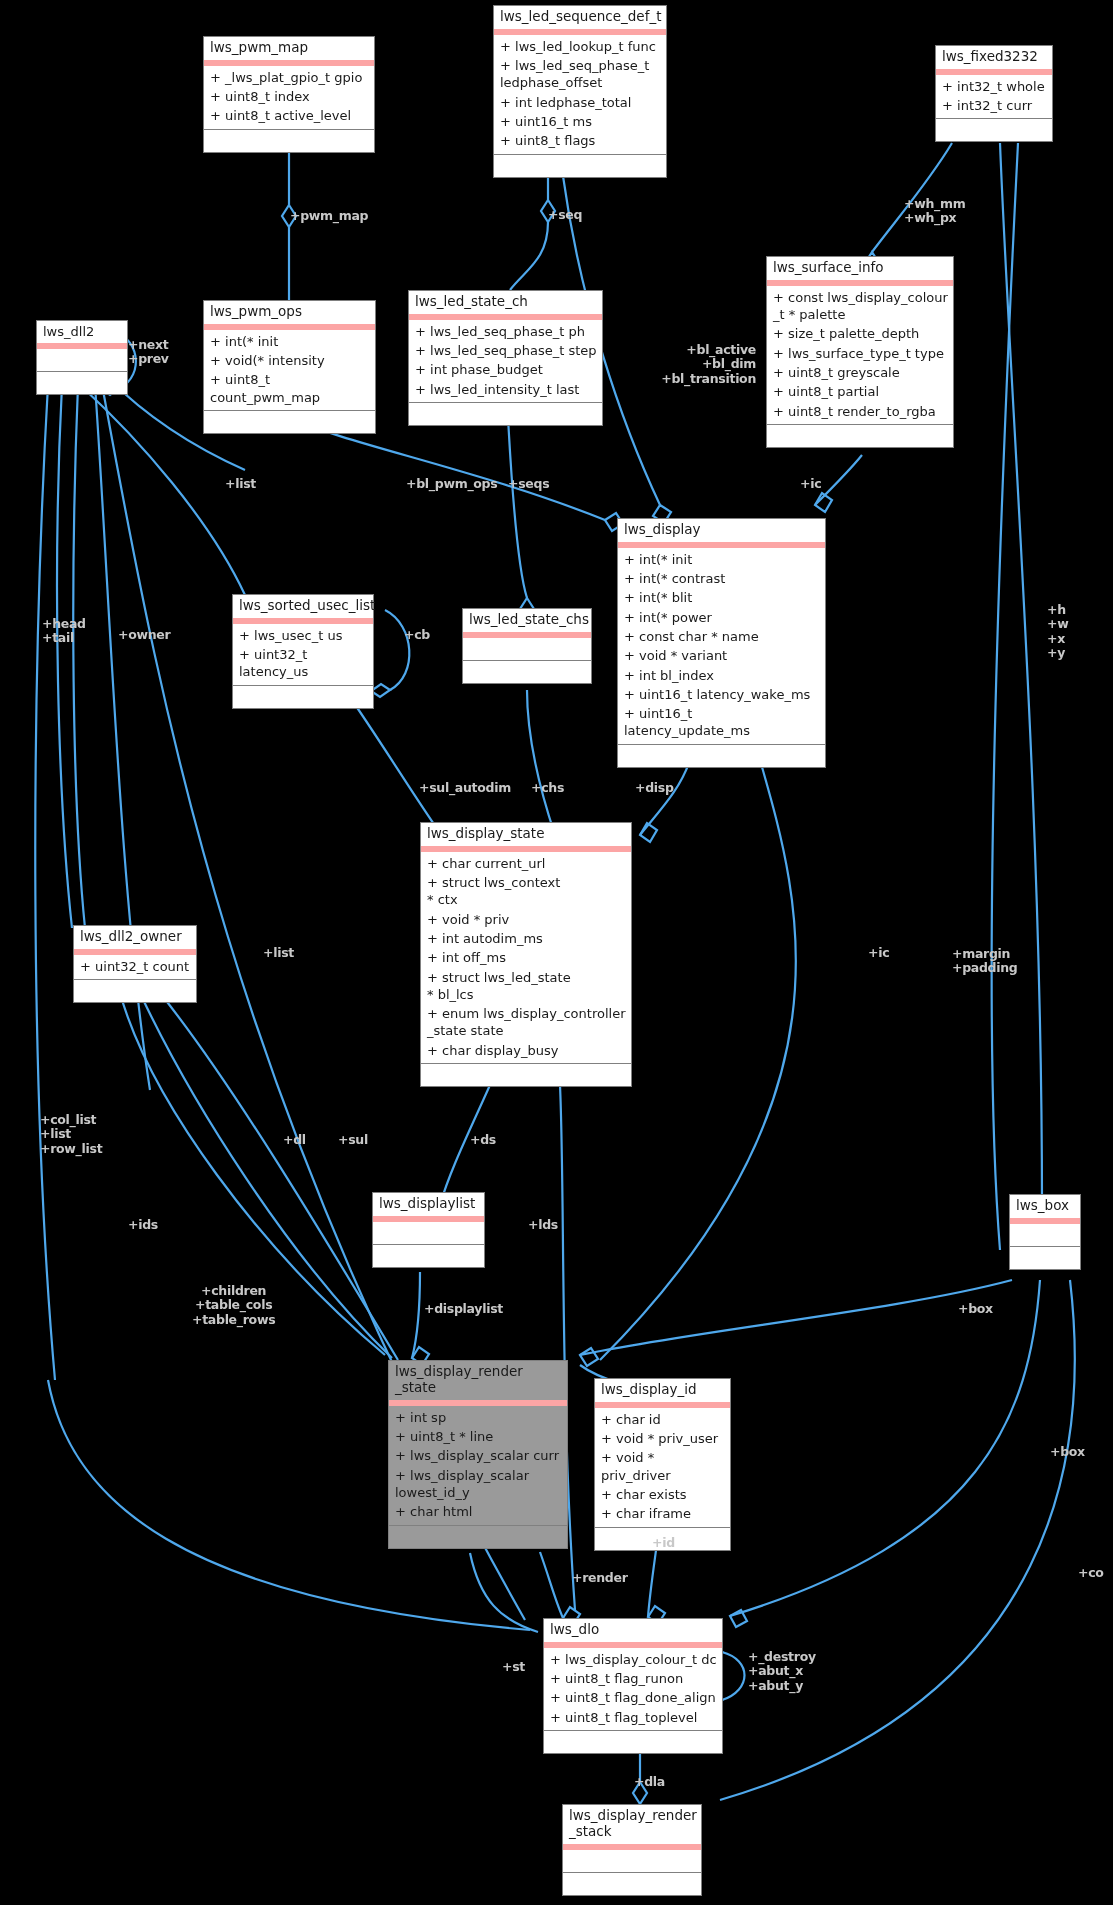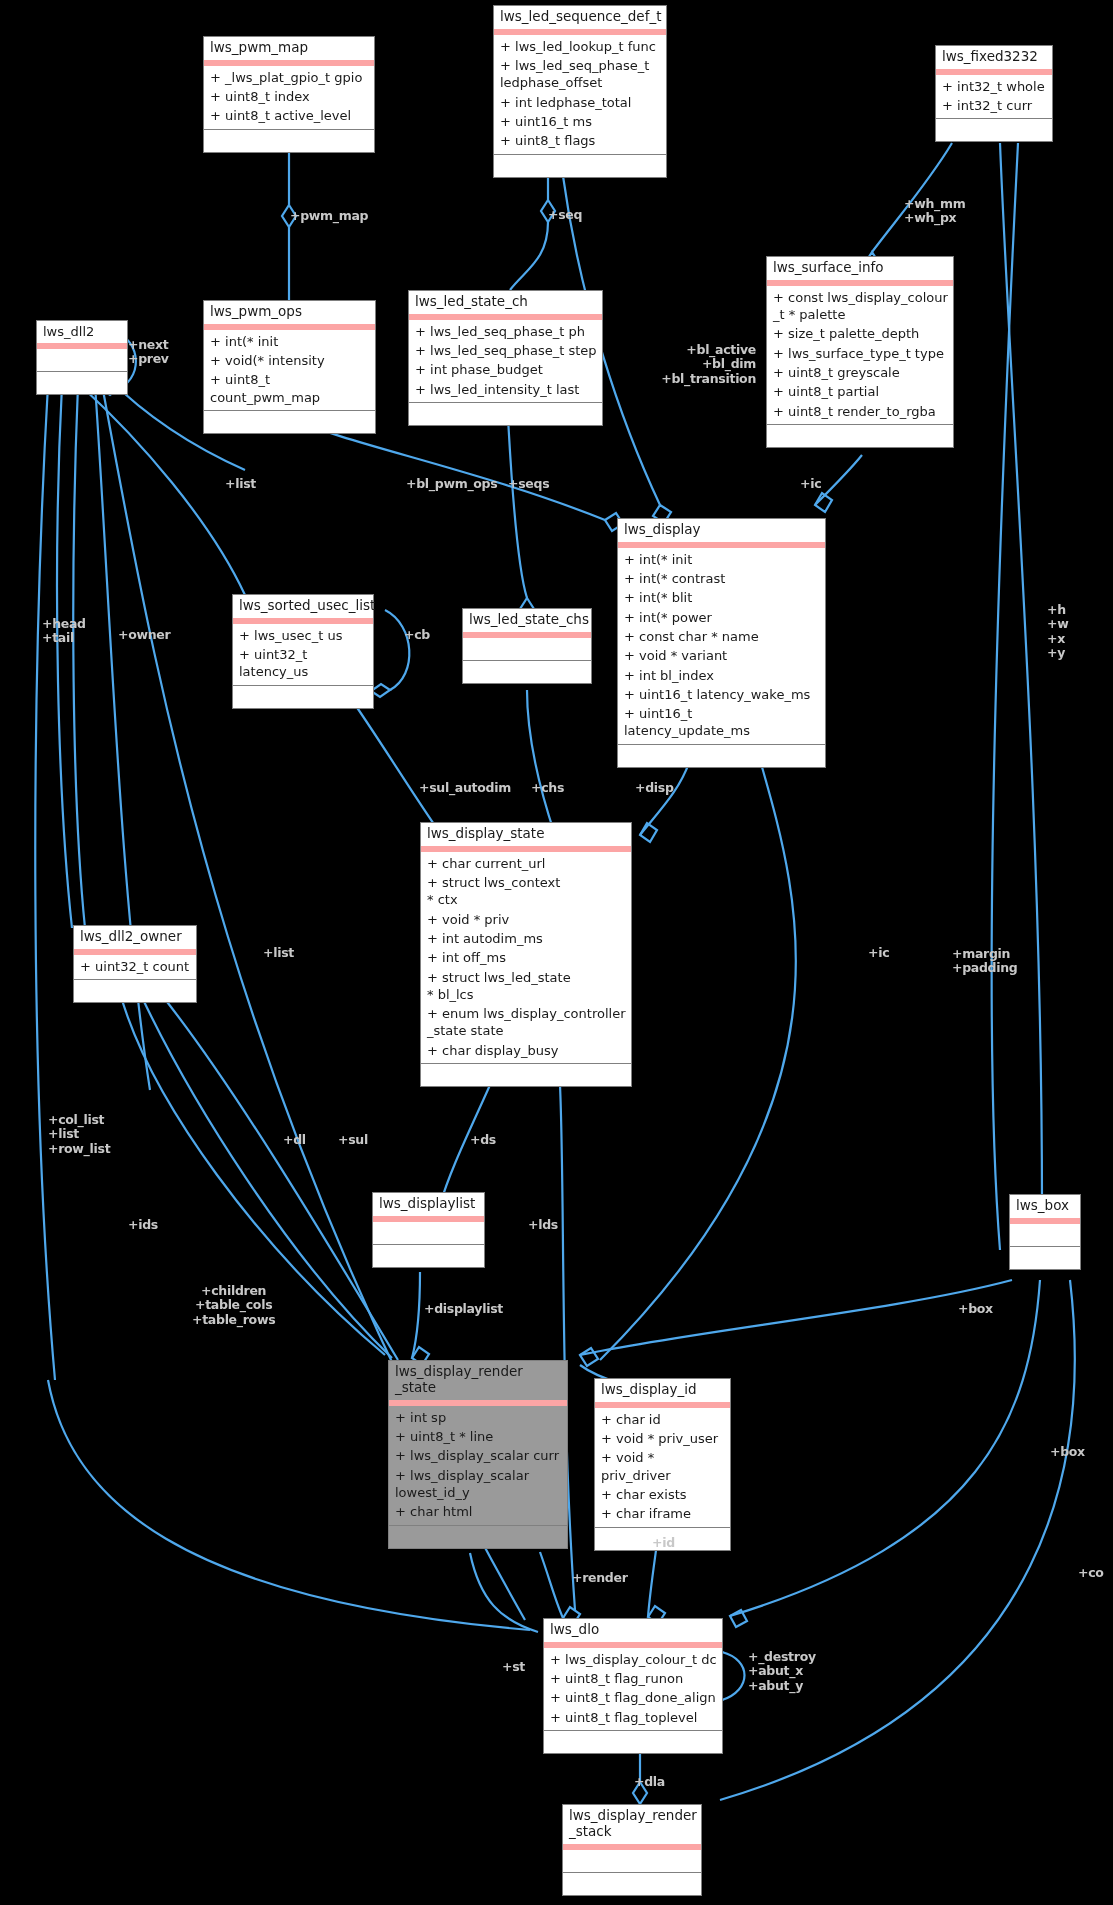--- a/index.html
+++ b/index.html
@@ -371,21 +371,21 @@
 +w
 +x
 +y</div>
   <div class="elabel" style="left:419px;top:781px;">+sul_autodim</div>
   <div class="elabel" style="left:531px;top:781px;">+chs</div>
   <div class="elabel" style="left:635px;top:781px;">+disp</div>
   <div class="elabel" style="left:263px;top:946px;">+list</div>
   <div class="elabel" style="left:868px;top:946px;">+ic</div>
   <div class="elabel" style="left:952px;top:939px;margin-top:8px;">+margin
 +padding</div>
-  <div class="elabel" style="left:40px;top:1113px;padding-left:8px;">+col_list
+  <div class="elabel" style="left:40px;top:1113px;">+col_list
 +list
 +row_list</div>
   <div class="elabel" style="left:283px;top:1133px;">+dl</div>
   <div class="elabel" style="left:338px;top:1133px;">+sul</div>
   <div class="elabel" style="left:470px;top:1133px;">+ds</div>
   <div class="elabel" style="left:528px;top:1218px;">+lds</div>
   <div class="elabel" style="left:128px;top:1218px;">+ids</div>
   <div class="elabel c" style="left:192px;top:1284px;">+children
 +table_cols
 +table_rows</div>

